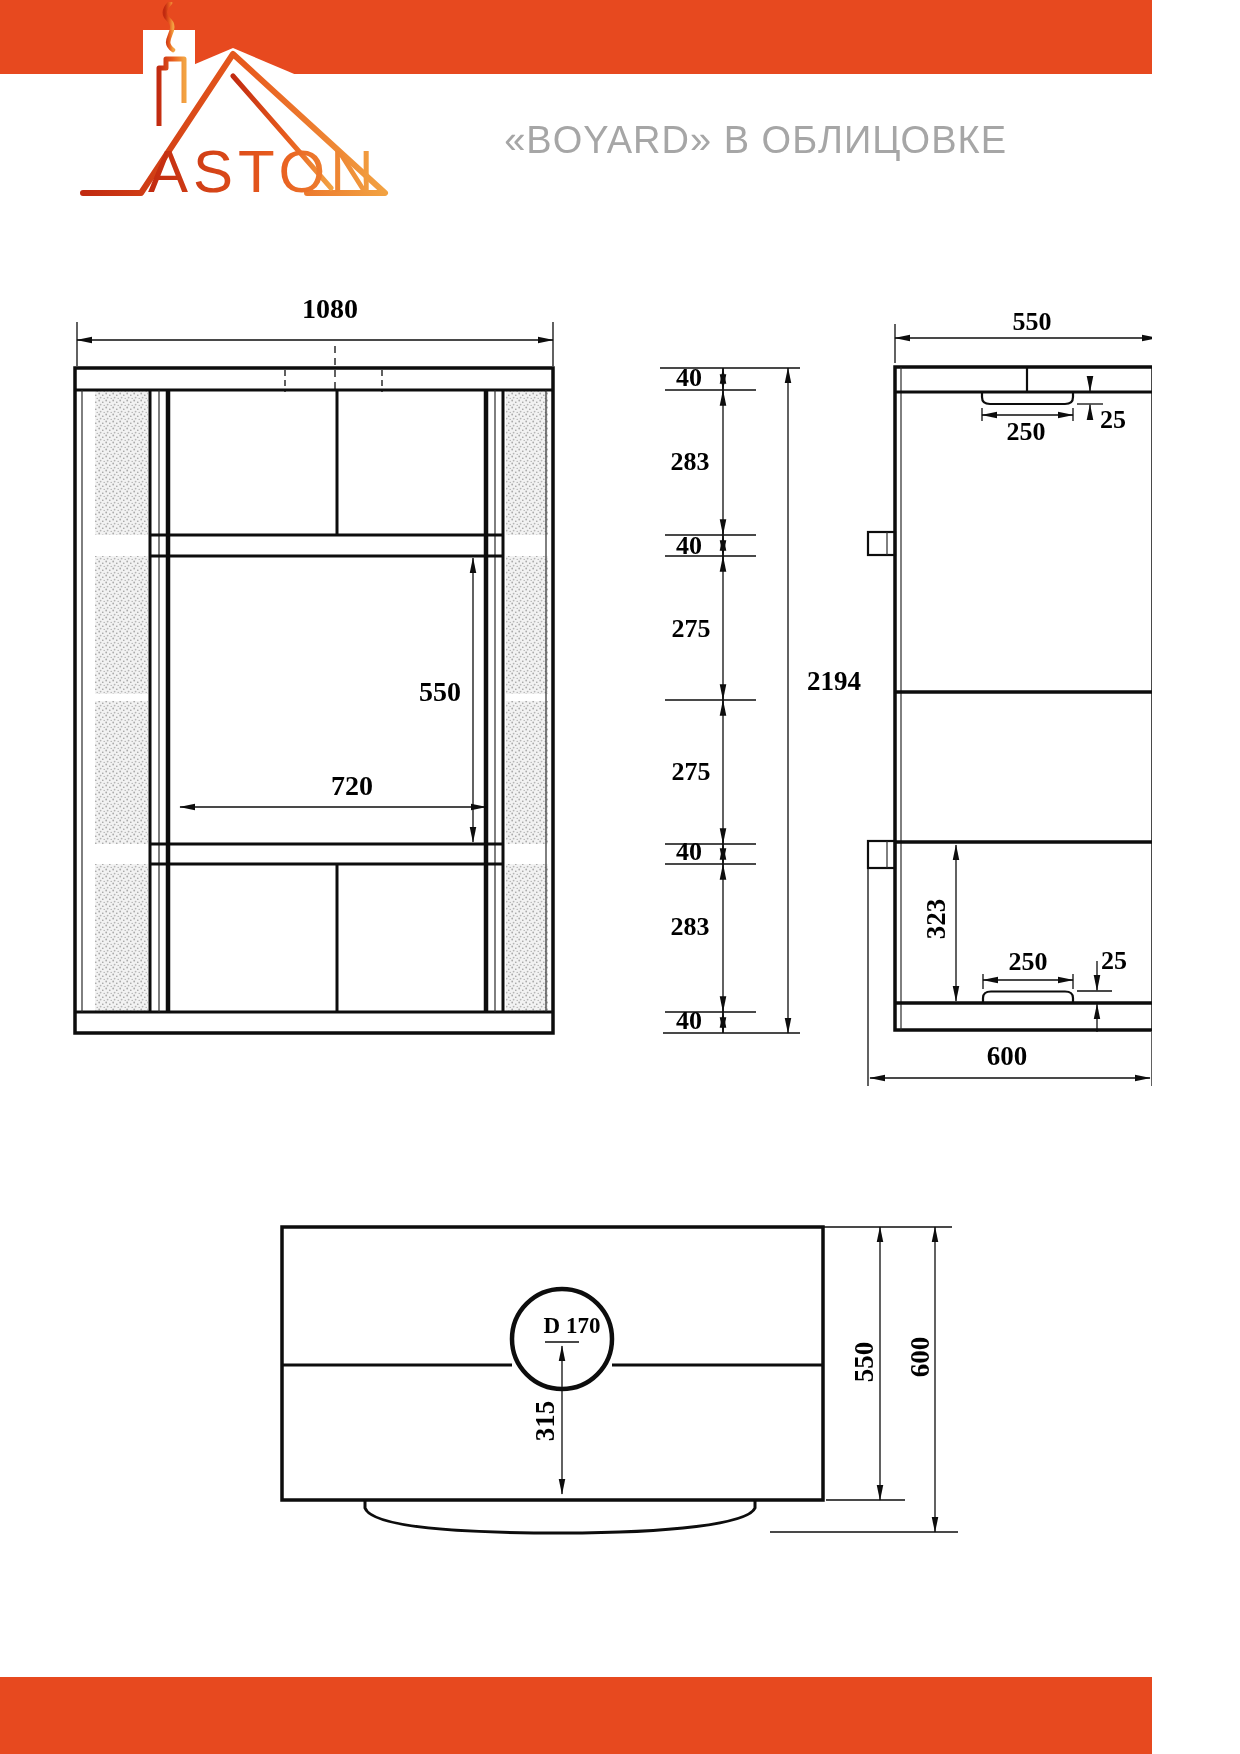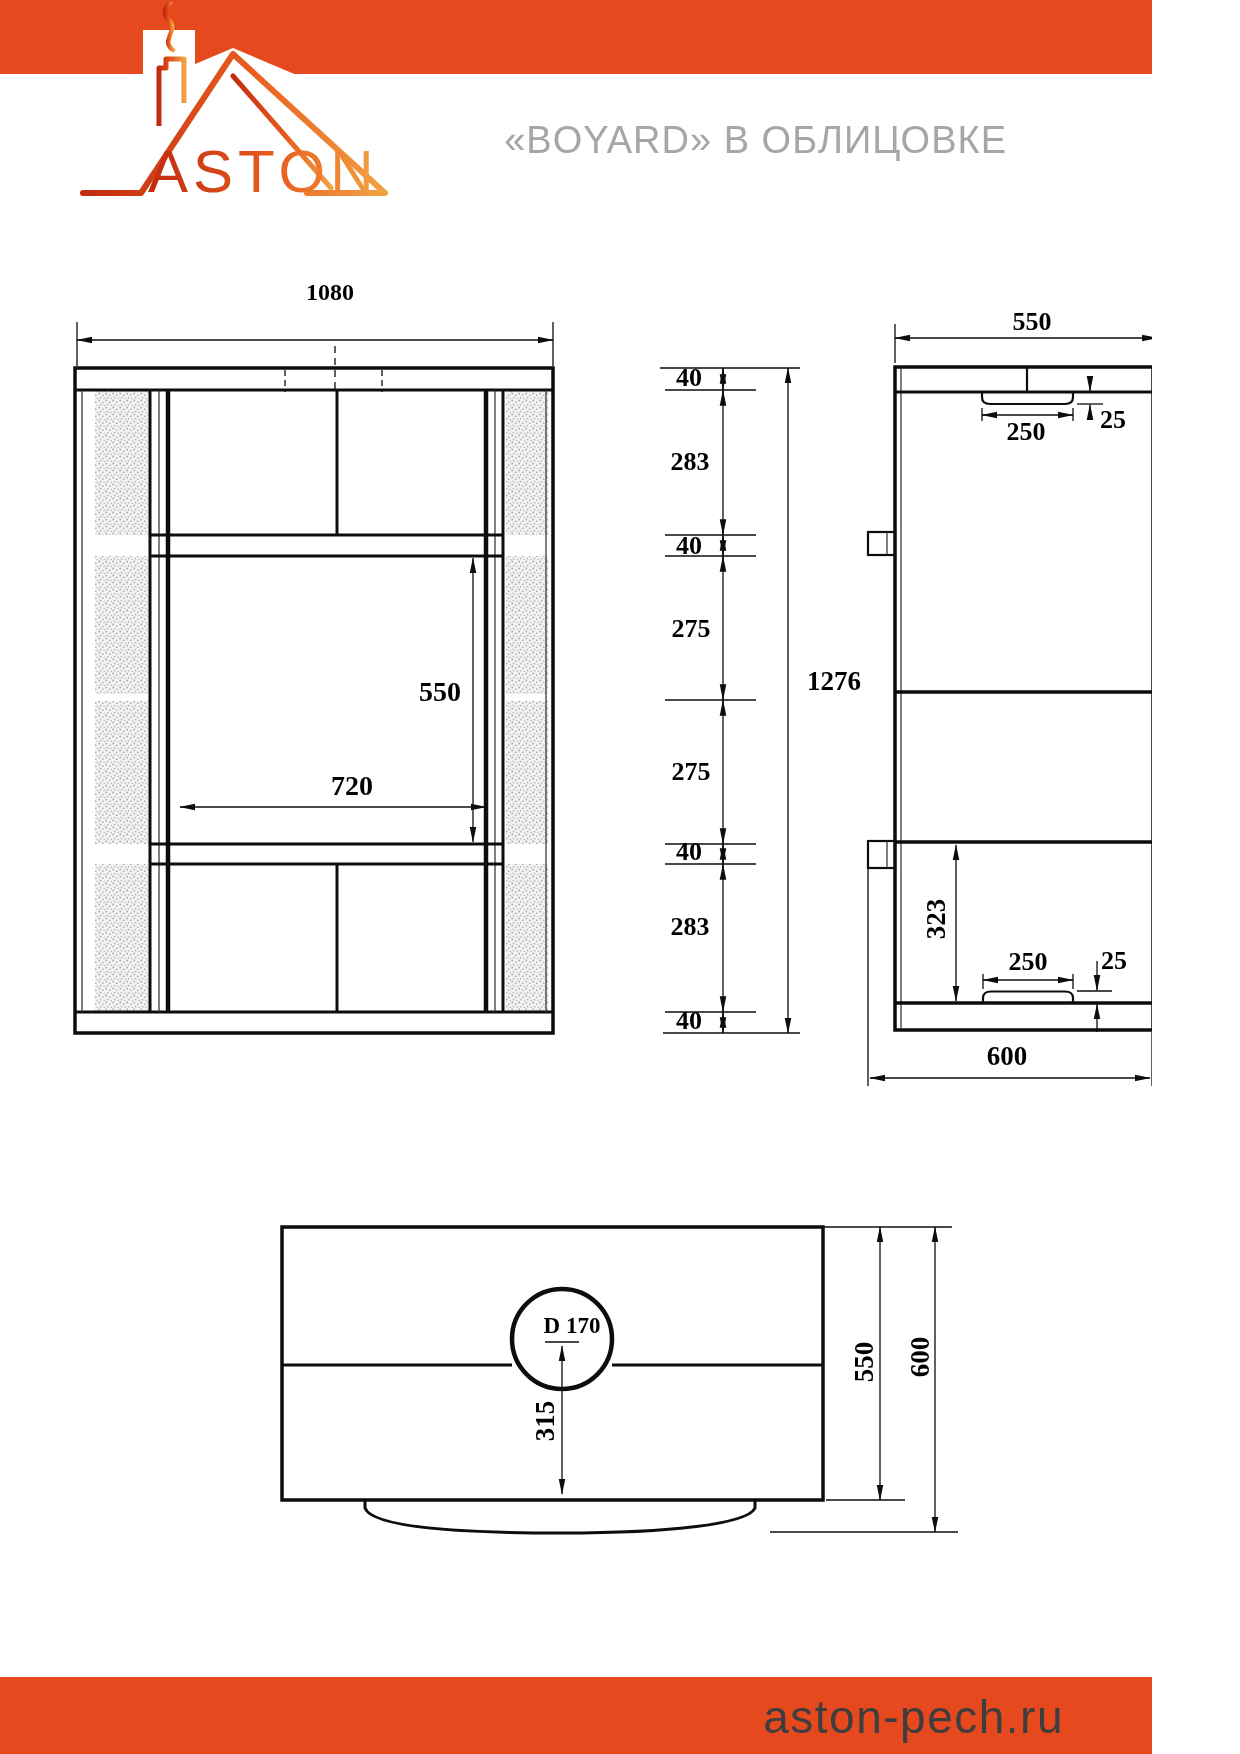--- a/index.html
+++ b/index.html
@@ -206,41 +206,40 @@
         <line x1="823" y1="1227" x2="952" y2="1227" class="dl"></line>
         <line x1="826" y1="1500" x2="905" y2="1500" class="dl"></line>
         <line x1="880" y1="1227" x2="880" y2="1500" class="dl" marker-start="url(#arr)" marker-end="url(#arr)"></line>
         <line x1="770" y1="1532" x2="958" y2="1532" class="dl"></line>
         <line x1="935" y1="1227" x2="935" y2="1532" class="dl" marker-start="url(#arr)" marker-end="url(#arr)"></line>
       </g>
     </g>
   </svg>
 
   <div id="dim-labels">
-      <div class="dim" style="left: 330px; top: 292px; font-size: 24px; transform: translate(-50%, -50%); text-align: right;">1080</div>
+      <div class="dim" style="left: 330px; top: 309px; font-size: 28px; transform: translate(-50%, -50%); text-align: right;">1080</div>
       <div class="dim" style="left: 440px; top: 692px; font-size: 28px; transform: translate(-50%, -50%);">550</div>
       <div class="dim" style="left: 352px; top: 786px; font-size: 28px; transform: translate(-50%, -50%);">720</div>
       <div class="dim" style="left: 689px; top: 378px; font-size: 26px; transform: translate(-50%, -50%);">40</div>
       <div class="dim" style="left: 690px; top: 462px; font-size: 26px; transform: translate(-50%, -50%);">283</div>
       <div class="dim" style="left: 689px; top: 546px; font-size: 26px; transform: translate(-50%, -50%);">40</div>
       <div class="dim" style="left: 691px; top: 629px; font-size: 26px; transform: translate(-50%, -50%);">275</div>
       <div class="dim" style="left: 691px; top: 772px; font-size: 26px; transform: translate(-50%, -50%);">275</div>
       <div class="dim" style="left: 689px; top: 852px; font-size: 26px; transform: translate(-50%, -50%);">40</div>
       <div class="dim" style="left: 690px; top: 927px; font-size: 26px; transform: translate(-50%, -50%);">283</div>
       <div class="dim" style="left: 689px; top: 1021px; font-size: 26px; transform: translate(-50%, -50%);">40</div>
-      <div class="dim" style="left: 834px; top: 681px; font-size: 27px; transform: translate(-50%, -50%);">1276</div>
+      <div class="dim" style="left: 834px; top: 681px; font-size: 27px; transform: translate(-50%, -50%);">2194</div>
       <div class="dim" style="left: 1032px; top: 322px; font-size: 26px; transform: translate(-50%, -50%);">550</div>
       <div class="dim" style="left: 1026px; top: 432px; font-size: 26px; transform: translate(-50%, -50%);">250</div>
       <div class="dim" style="left: 1113px; top: 420px; font-size: 26px; transform: translate(-50%, -50%);">25</div>
       <div class="dim" style="left: 936px; top: 919px; font-size: 27px; transform: translate(-50%, -50%) rotate(-90deg);">323</div>
       <div class="dim" style="left: 1028px; top: 962px; font-size: 26px; transform: translate(-50%, -50%);">250</div>
       <div class="dim" style="left: 1114px; top: 961px; font-size: 26px; transform: translate(-50%, -50%);">25</div>
       <div class="dim" style="left: 1007px; top: 1056px; font-size: 27px; transform: translate(-50%, -50%);">600</div>
       <div class="dim" style="left: 572px; top: 1326px; font-size: 23px; transform: translate(-50%, -50%);">D 170</div>
       <div class="dim" style="left: 545px; top: 1421px; font-size: 27px; transform: translate(-50%, -50%) rotate(-90deg);">315</div>
       <div class="dim" style="left: 864px; top: 1362px; font-size: 27px; transform: translate(-50%, -50%) rotate(-90deg);">550</div>
       <div class="dim" style="left: 920px; top: 1357px; font-size: 27px; transform: translate(-50%, -50%) rotate(-90deg);">600</div>
     </div>
 
   <div id="bottom-bar"></div>
-  <div id="site-text">aston-pech.ru</div>
 
 </div>
 
 </body></html>

